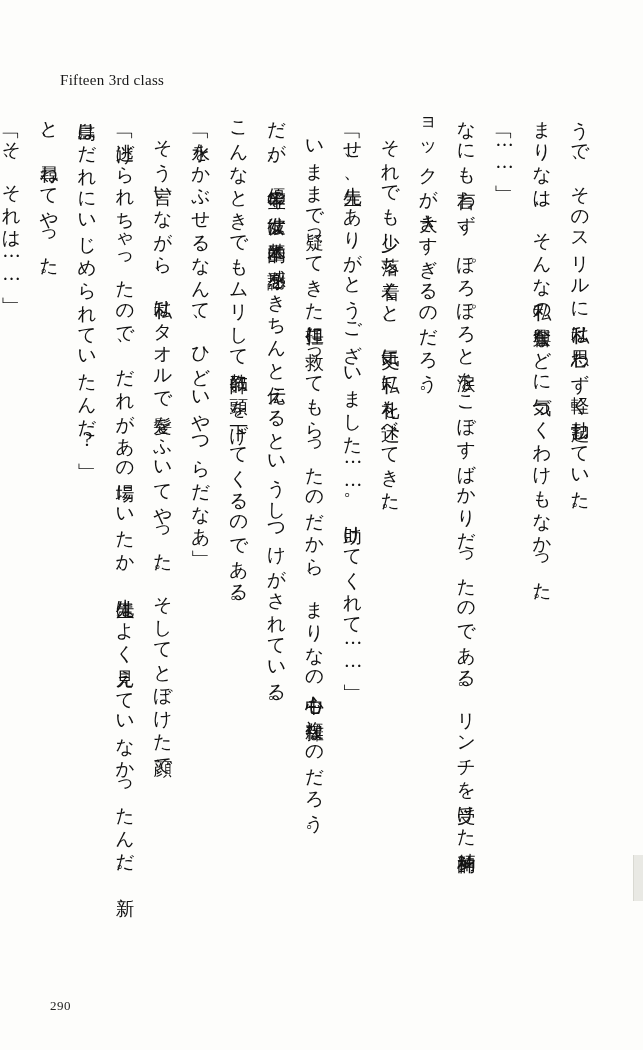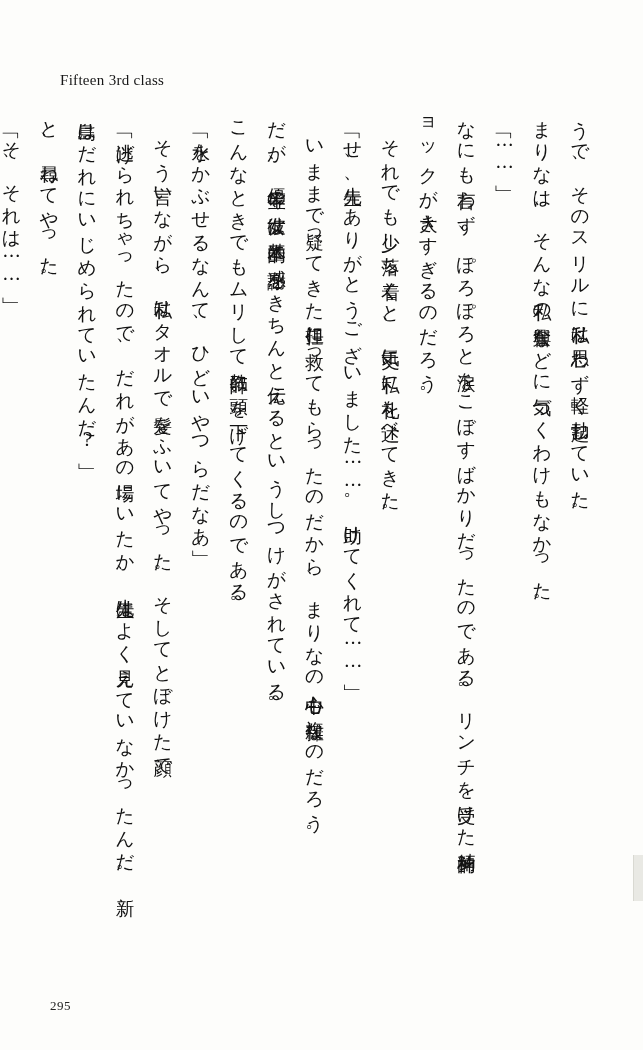--- a/index.html
+++ b/index.html
@@ -102,14 +102,14 @@
     <p class="indent-1">「水をかぶせるなんて、ひどいやつらだなあ」</p>
     <p class="indent-1">そう言いながら、私はタオルで髪をふいてやった。そしてとぼけた顔で、</p>
     <p class="indent-1">「逃げられちゃったので、だれがあの場にいたか、先生はよく見えていなかったんだ。新</p>
     <p>島はだれにいじめられていたんだ?」</p>
     <p>と、尋ねてやった。</p>
     <p class="indent-1">「そ、それは……」</p>
   </div>
 
   <div class="edge-mark"></div>
 
-  <div class="folio">295</div>
+  <div class="folio">290</div>
 </div>
 
 </body></html>

